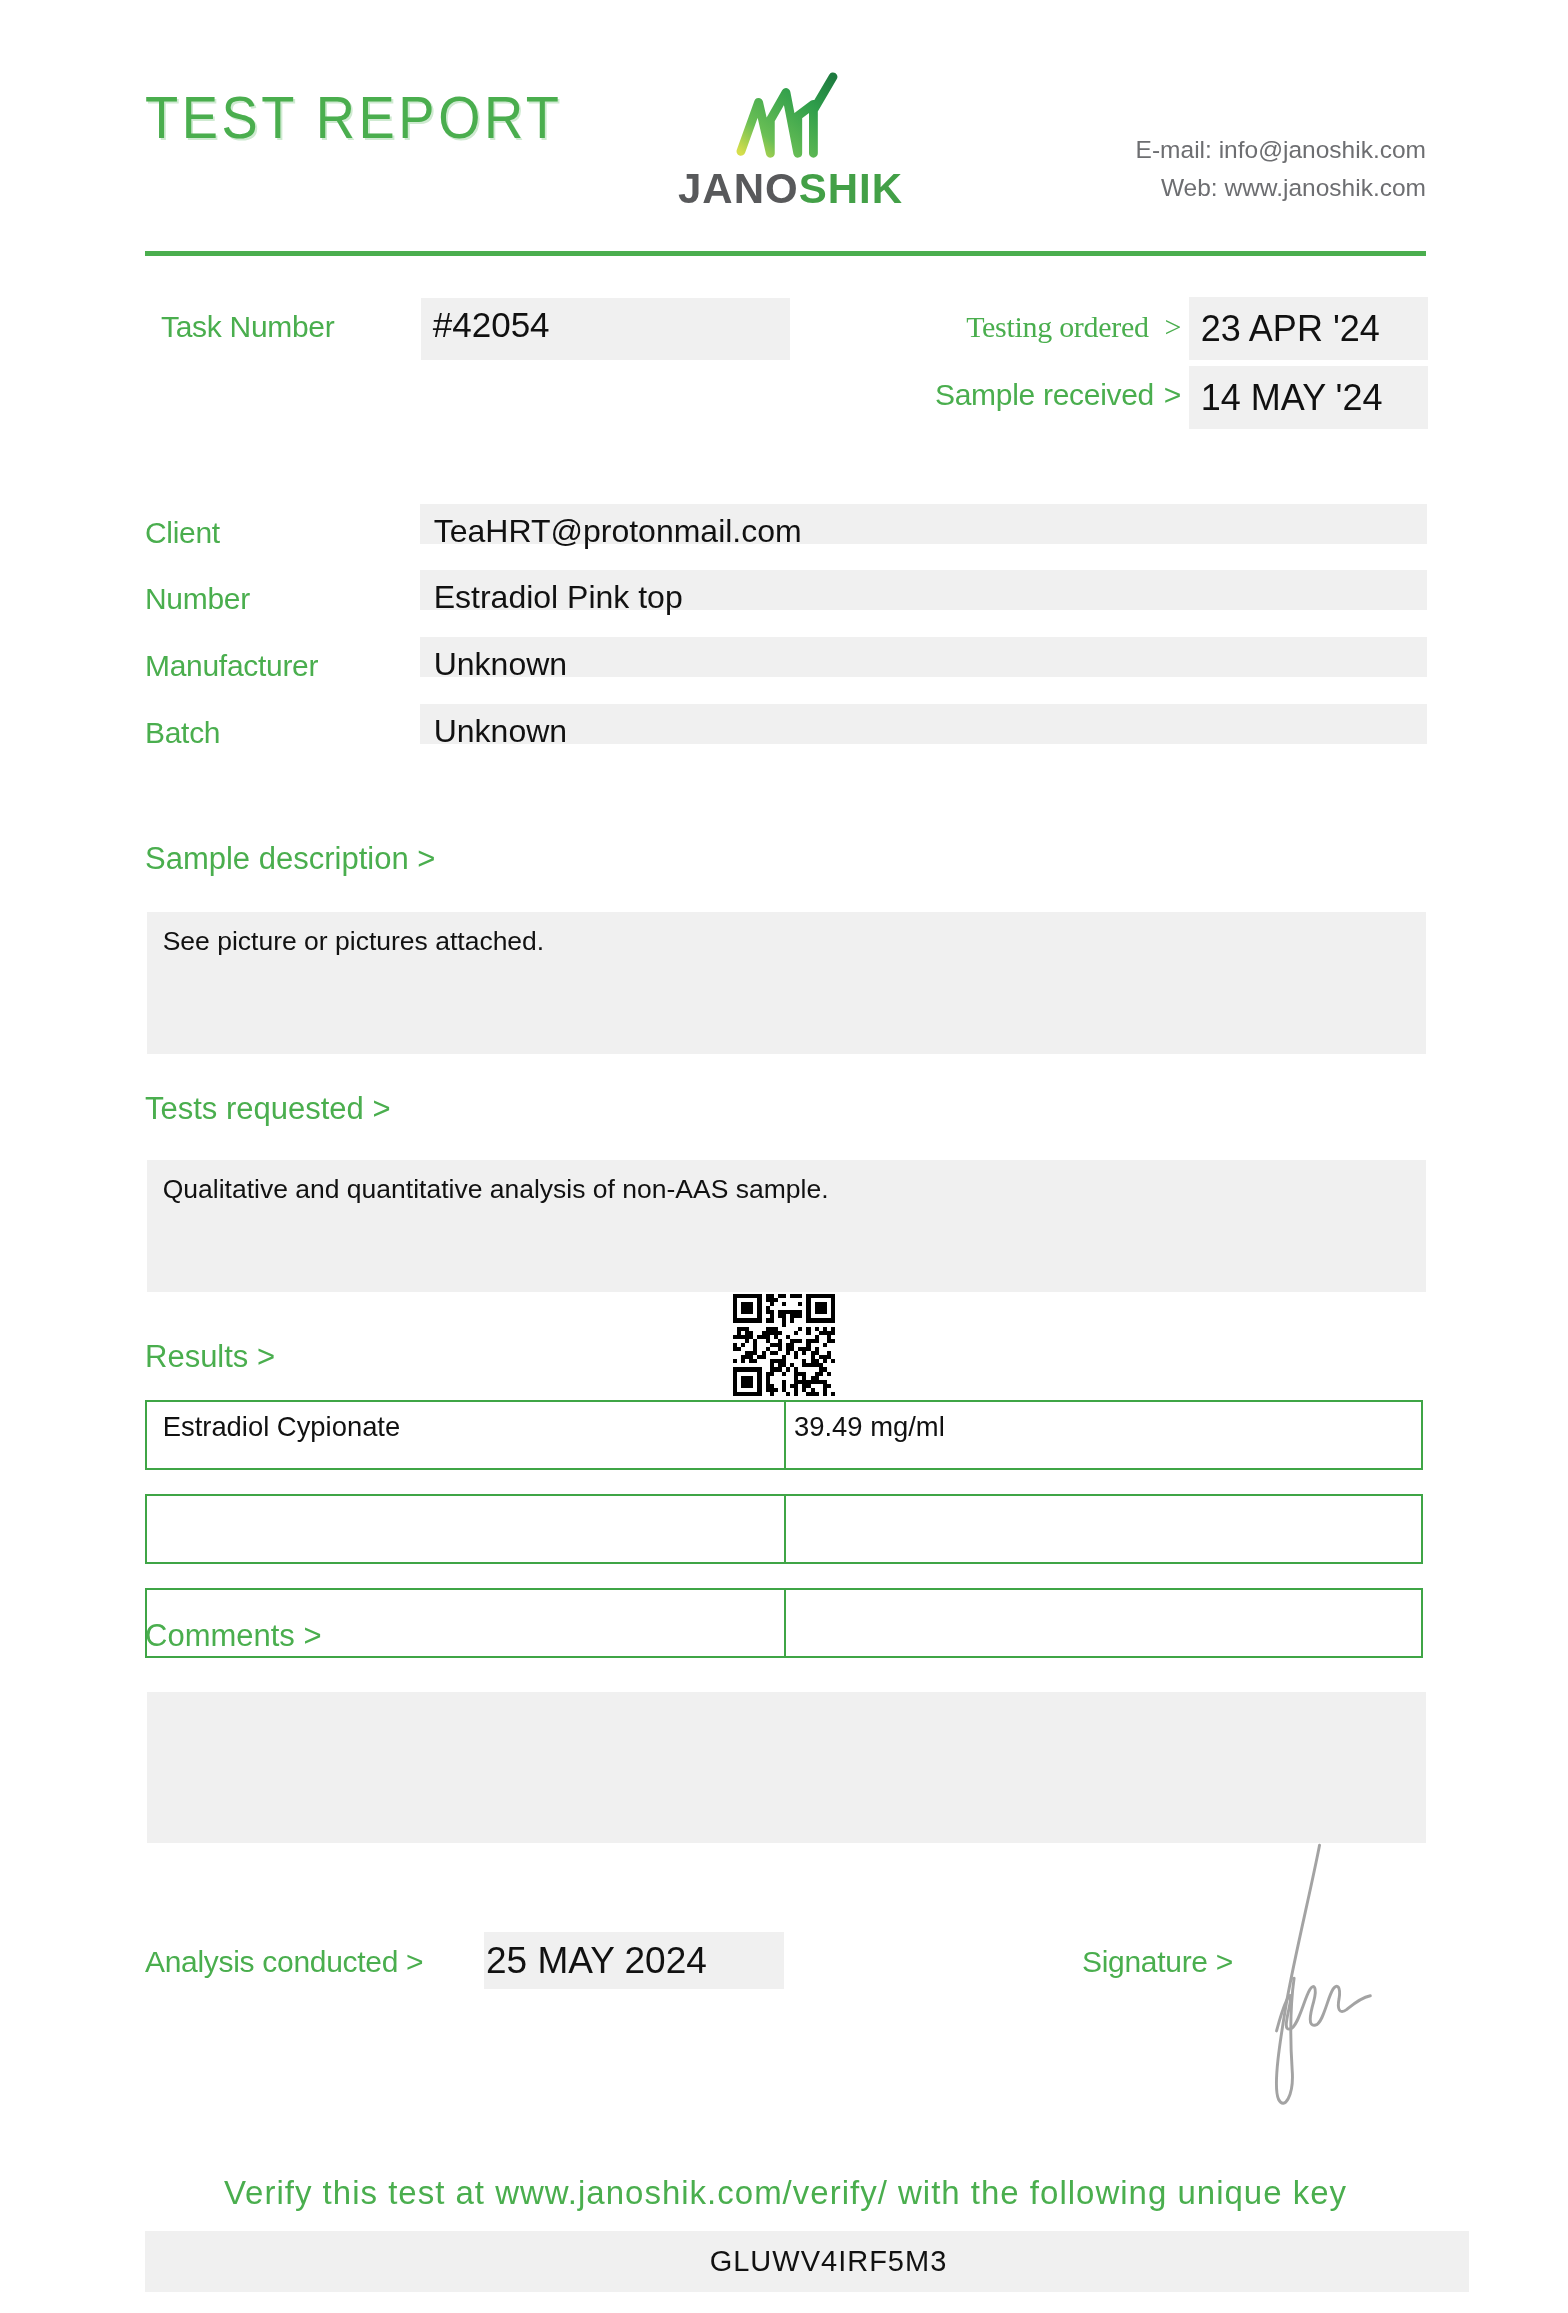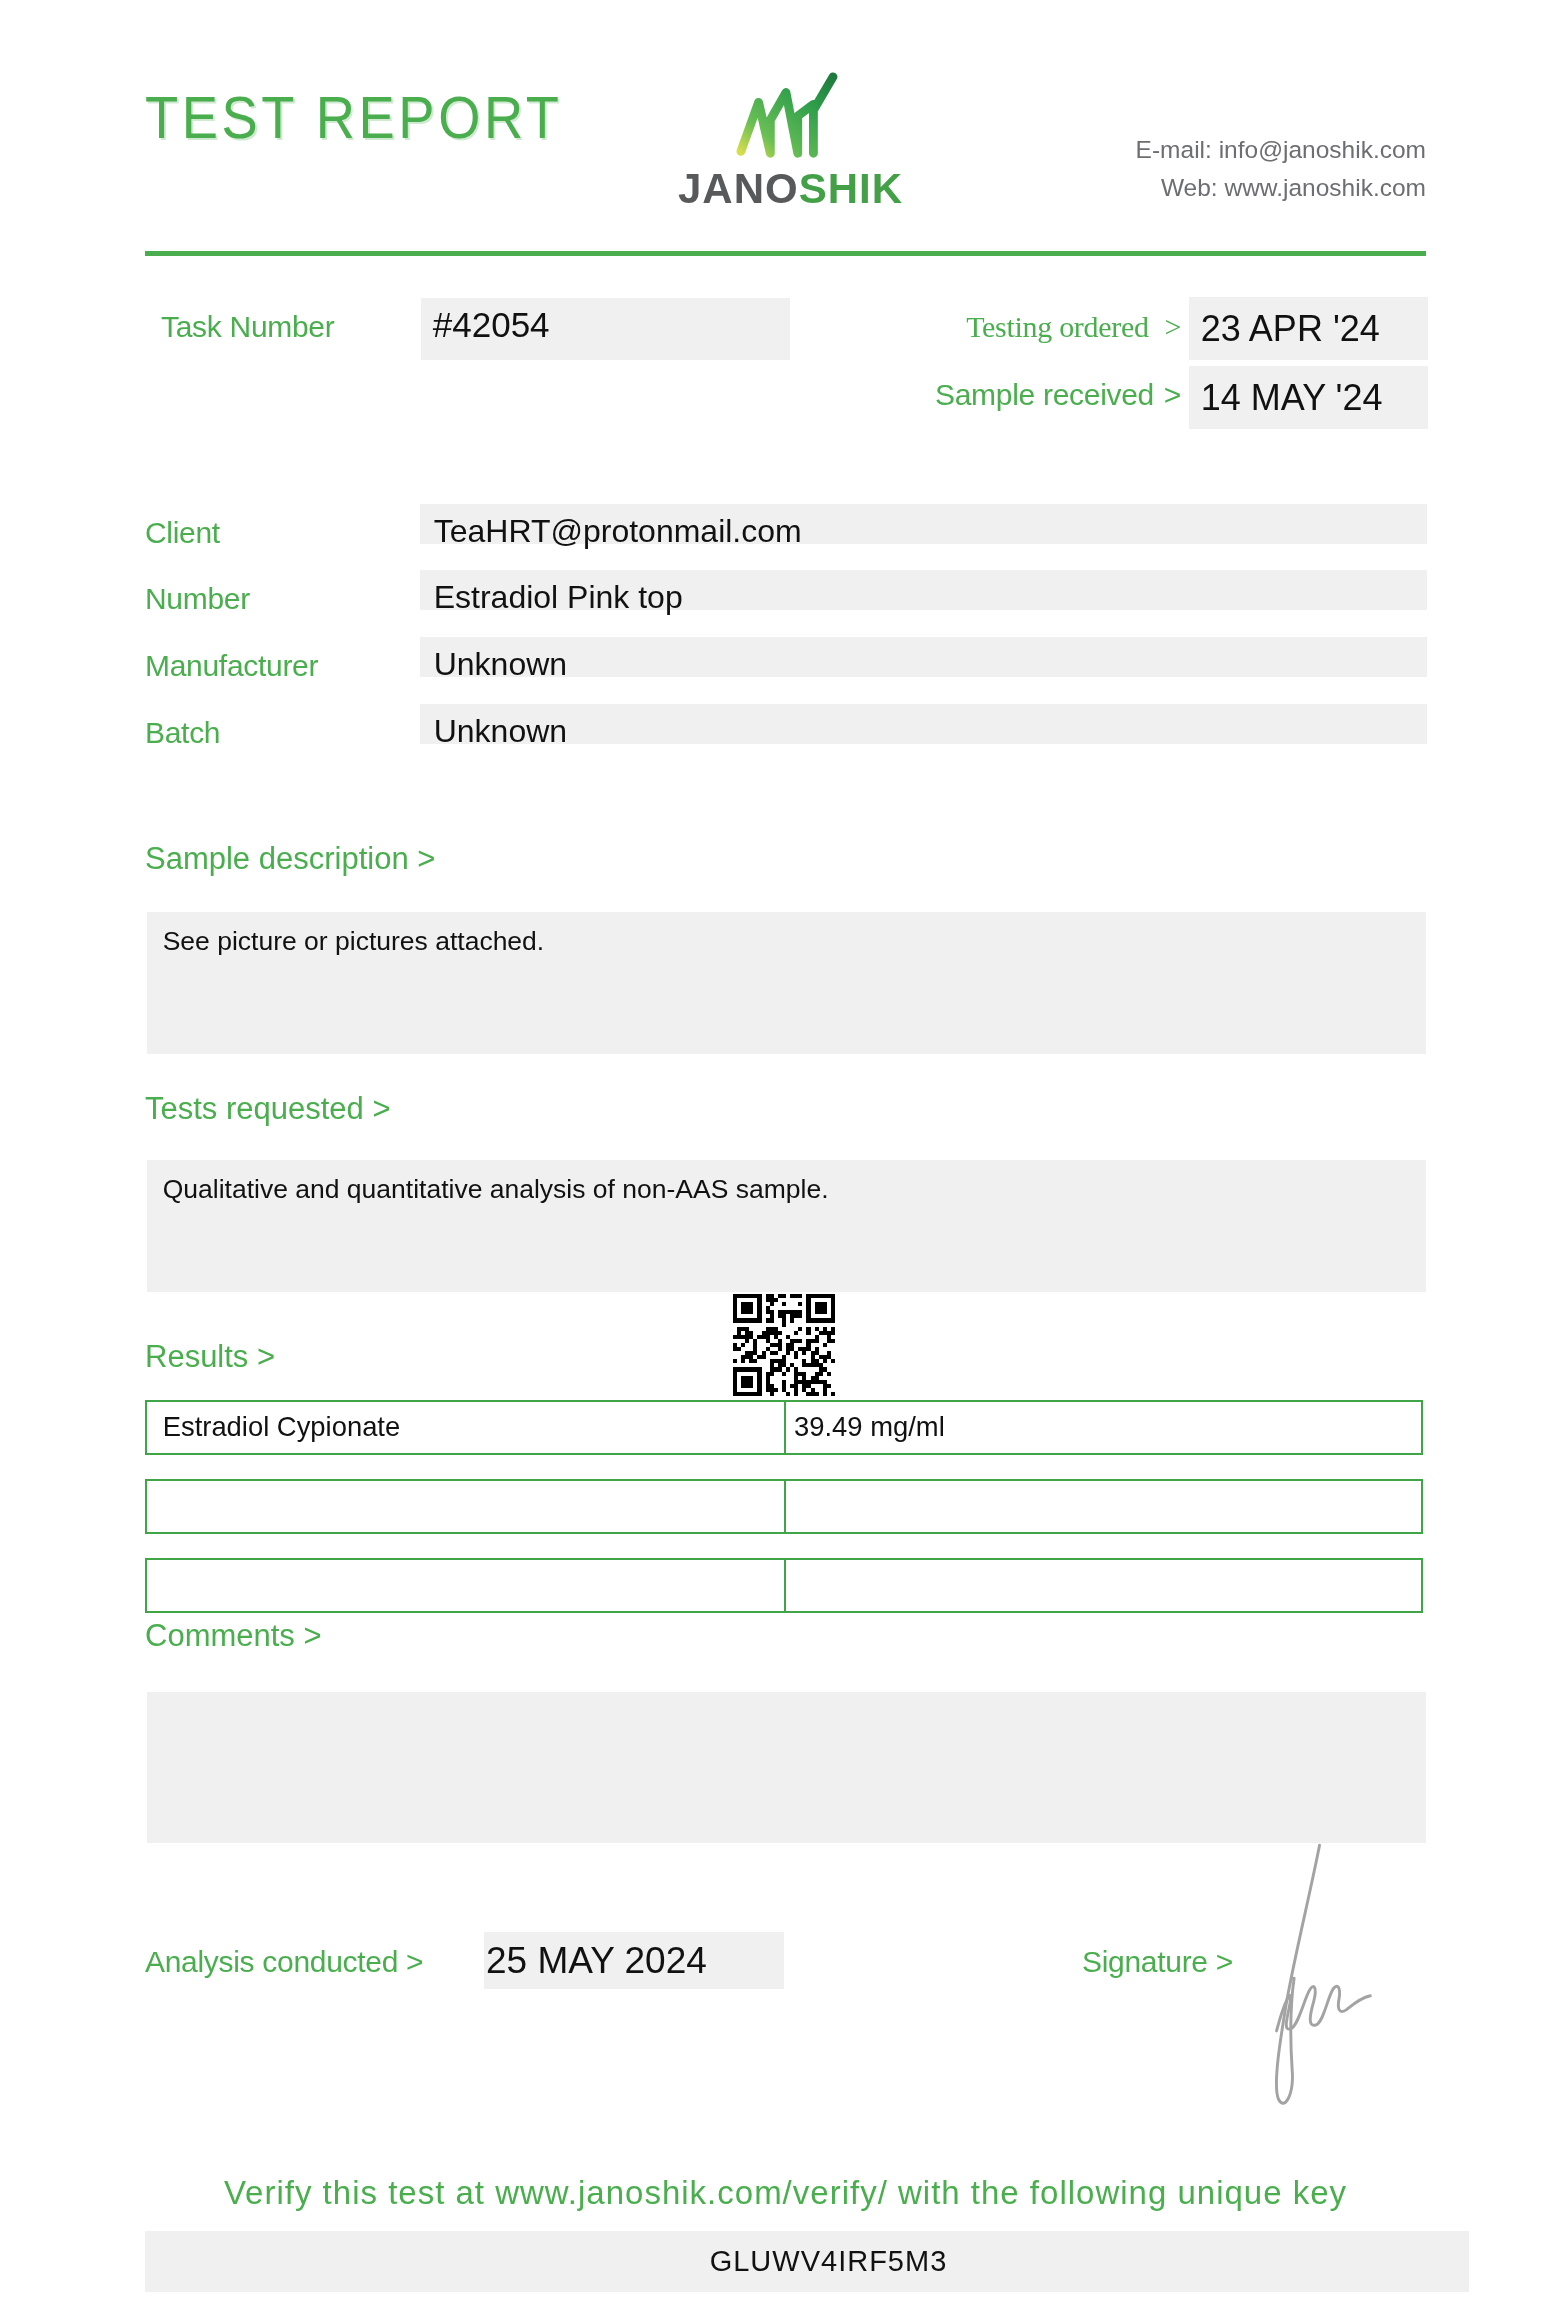--- a/index.html
+++ b/index.html
@@ -32,21 +32,21 @@
   .task-box{left:421px;top:298px;width:369px;height:62px;font-size:35px;line-height:53px;padding-left:11.8px;box-sizing:border-box;}
   .date-label{width:338px;text-align:right;}
   .date-box{left:1189px;width:239px;height:63px;font-size:36px;line-height:63px;padding-left:11.8px;box-sizing:border-box;white-space:nowrap;}
   
   .info-box{left:420px;width:1007px;height:40px;font-size:32px;line-height:54px;padding-left:13.7px;box-sizing:border-box;}
   
   .sec-head{position:absolute;left:145px;color:#4aae4e;font-size:31px;font-weight:500;white-space:nowrap;}
   .body-box{left:147px;width:1279px;font-size:26.5px;box-sizing:border-box;padding:13.7px 17.6px 0 15.7px;}
   
   .rtable{position:absolute;left:145px;top:1400px;width:1278px;}
-  .rrow{display:flex;box-sizing:border-box;border:2.9px solid #3fa546;height:55px;margin-bottom:24px;background:#fff;}
+  .rrow{display:flex;box-sizing:border-box;border:2.9px solid #3fa546;height:70px;margin-bottom:24px;background:#fff;}
   .rcell1{width:639px;box-sizing:border-box;border-right:2.9px solid #3fa546;font-size:27.4px;line-height:49px;padding-left:15.7px;overflow:hidden;}
   .rcell2{flex:1;font-size:27.4px;line-height:49px;padding-left:8px;overflow:hidden;}
   .qr{position:absolute;left:733px;top:1294px;width:102px;height:102px;}
   
   .analysis-box{left:484px;top:1932px;width:300px;height:57px;font-size:37px;line-height:57px;padding-left:2px;box-sizing:border-box;white-space:nowrap;}
   .sig-label{left:980px;width:253px;text-align:right;}
   .signature{position:absolute;left:1257px;top:1839px;}
   .verify{
     position:absolute;left:145px;top:2174px;width:1281px;text-align:center;
     color:#4aae4e;font-size:33px;font-weight:500;letter-spacing:1px;white-space:nowrap;

